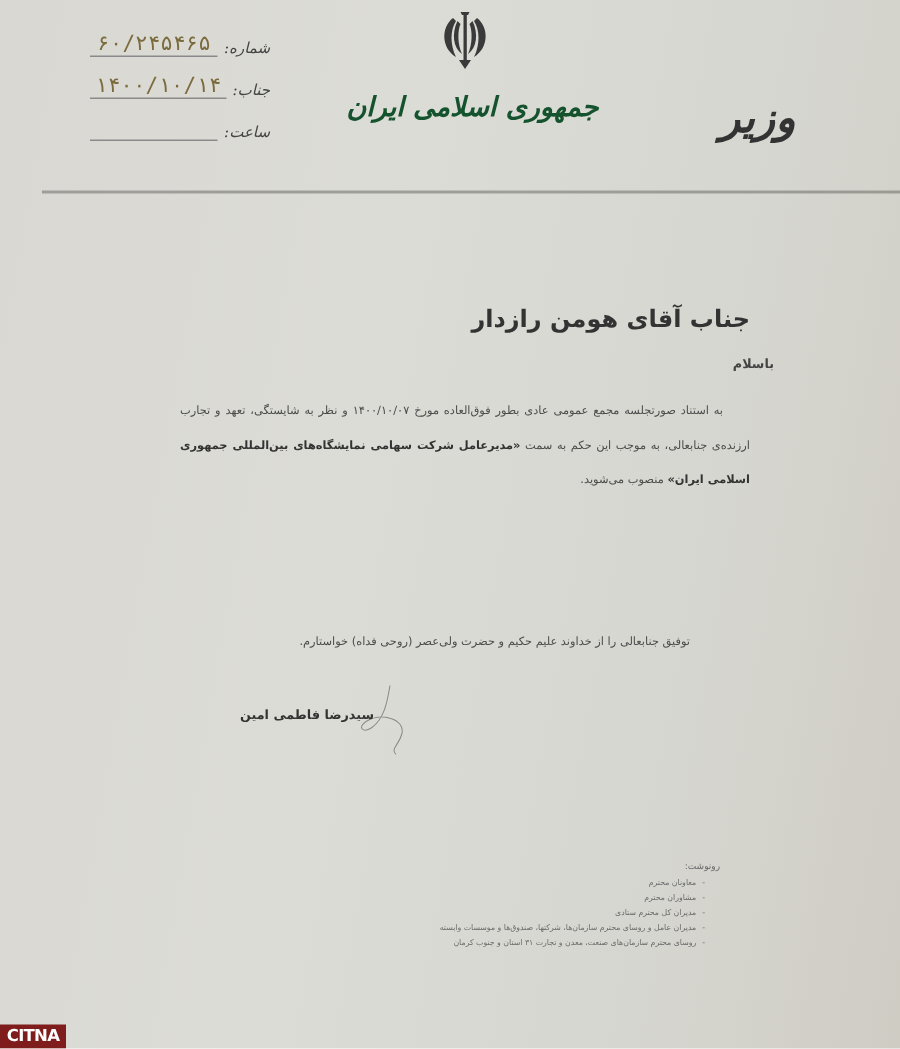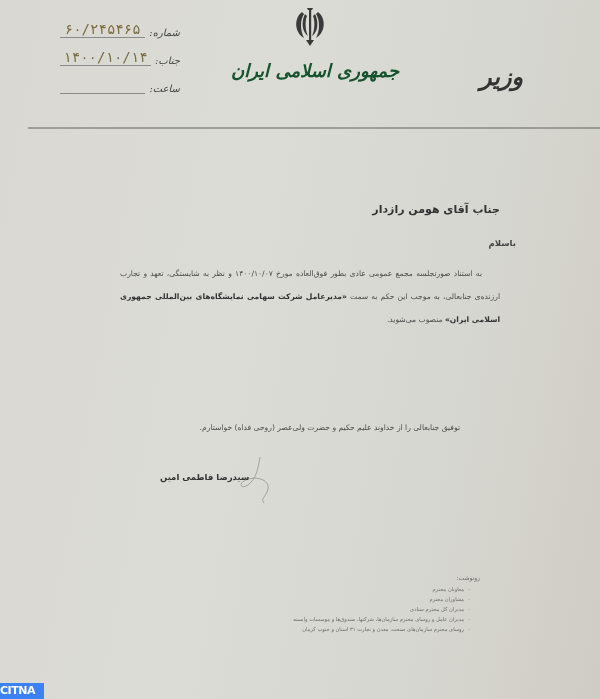--- a/index.html
+++ b/index.html
@@ -12,35 +12,35 @@
     .page { position:absolute; inset:0; }
     .header { position:absolute; left:0; top:0; width:600px; height:130px; }
     .divider { position:absolute; left:28px; right:0; top:127px; height:2px; background:#6d6d6a; opacity:0.55; }
     .meta { position:absolute; left:60px; top:10px; width:120px; direction:rtl; }
     .meta-row { height:28px; display:flex; align-items:flex-end; gap:4px; }
     .meta-label { font-family:"DejaVu Serif", serif; font-size:10px; font-style:italic; color:#444; white-space:nowrap; }
     .meta-value { flex:1; border-bottom:1px solid #8a8a8a; font-size:14px; color:#7a6a3c; direction:ltr; text-align:center; letter-spacing:1px; font-family:"DejaVu Sans Mono", monospace; }
     .emblem { position:absolute; left:290px; top:4px; width:40px; height:44px; }
     .title1 { position:absolute; left:200px; top:60px; width:230px; text-align:center; direction:rtl; font-family:"DejaVu Serif", serif; font-style:italic; font-weight:bold; font-size:18px; color:#14532d; }
     .title2 { position:absolute; left:200px; top:92px; width:230px; text-align:center; direction:rtl; font-family:"DejaVu Serif", serif; font-style:italic; font-weight:bold; font-size:18px; color:#2f2f2f; }
-    .vazir { position:absolute; left:480px; top:62px; direction:rtl; font-family:"DejaVu Serif", serif; font-style:italic; font-weight:bold; font-size:24px; color:#333; }
-    .addressee { position:absolute; left:200px; top:203px; width:300px; text-align:right; direction:rtl; font-weight:bold; font-size:11px; color:#333; }
+    .vazir { position:absolute; left:480px; top:62px; direction:rtl; font-family:"DejaVu Serif", serif; font-style:italic; font-weight:bold; font-size:28px; color:#333; }
+    .addressee { position:absolute; left:200px; top:203px; width:300px; text-align:right; direction:rtl; font-weight:bold; font-size:16px; color:#333; }
     .greeting { position:absolute; left:216px; top:238px; width:300px; text-align:right; direction:rtl; font-weight:bold; font-size:8.5px; color:#444; }
     .para { position:absolute; direction:rtl; font-size:7.6px; color:#4b4b4b; line-height:23px; text-align:justify; text-align-last:right; }
     .p1 { left:120px; top:262px; width:380px; text-indent:18px; }
     .p2 { left:120px; top:334px; width:380px; text-indent:18px; }
     .p3 { left:150px; top:416px; width:310px; text-align-last:right; }
     .b { font-weight:bold; color:#333; }
     .signature { position:absolute; left:160px; top:472px; width:140px; text-align:left; direction:rtl; font-weight:bold; font-size:8.5px; color:#333; }
     .sig-scribble { position:absolute; left:230px; top:455px; width:60px; height:50px; }
     .cc-title { position:absolute; left:430px; top:574px; width:50px; text-align:right; direction:rtl; font-size:6px; color:#666; }
     .cc-list { position:absolute; left:290px; top:584px; width:180px; direction:rtl; margin:0; padding:0; list-style:none; }
     .cc-list li { font-size:5.2px; color:#6a6a6a; height:10px; line-height:10px; white-space:nowrap; overflow:hidden; text-align:right; }
     .cc-list li::before { content:"-"; margin-left:4px; }
-    .logo { position:absolute; left:0; top:683px; width:44px; height:16px; background:#3b82f6; color:#fff; font-family:"DejaVu Sans", sans-serif; font-weight:bold; font-size:11px; line-height:16px; letter-spacing:-0.5px; }
+    .logo { position:absolute; left:0; top:683px; width:44px; height:16px; background:#7f1d1d; color:#fff; font-family:"DejaVu Sans", sans-serif; font-weight:bold; font-size:11px; line-height:16px; text-align:center; letter-spacing:-0.5px; }
   </style>
 </head>
 <body>
 
 <div class="page">
 
   <div class="header">
     <div class="meta">
       <div class="meta-row">
         <span class="meta-label">شماره:</span>

